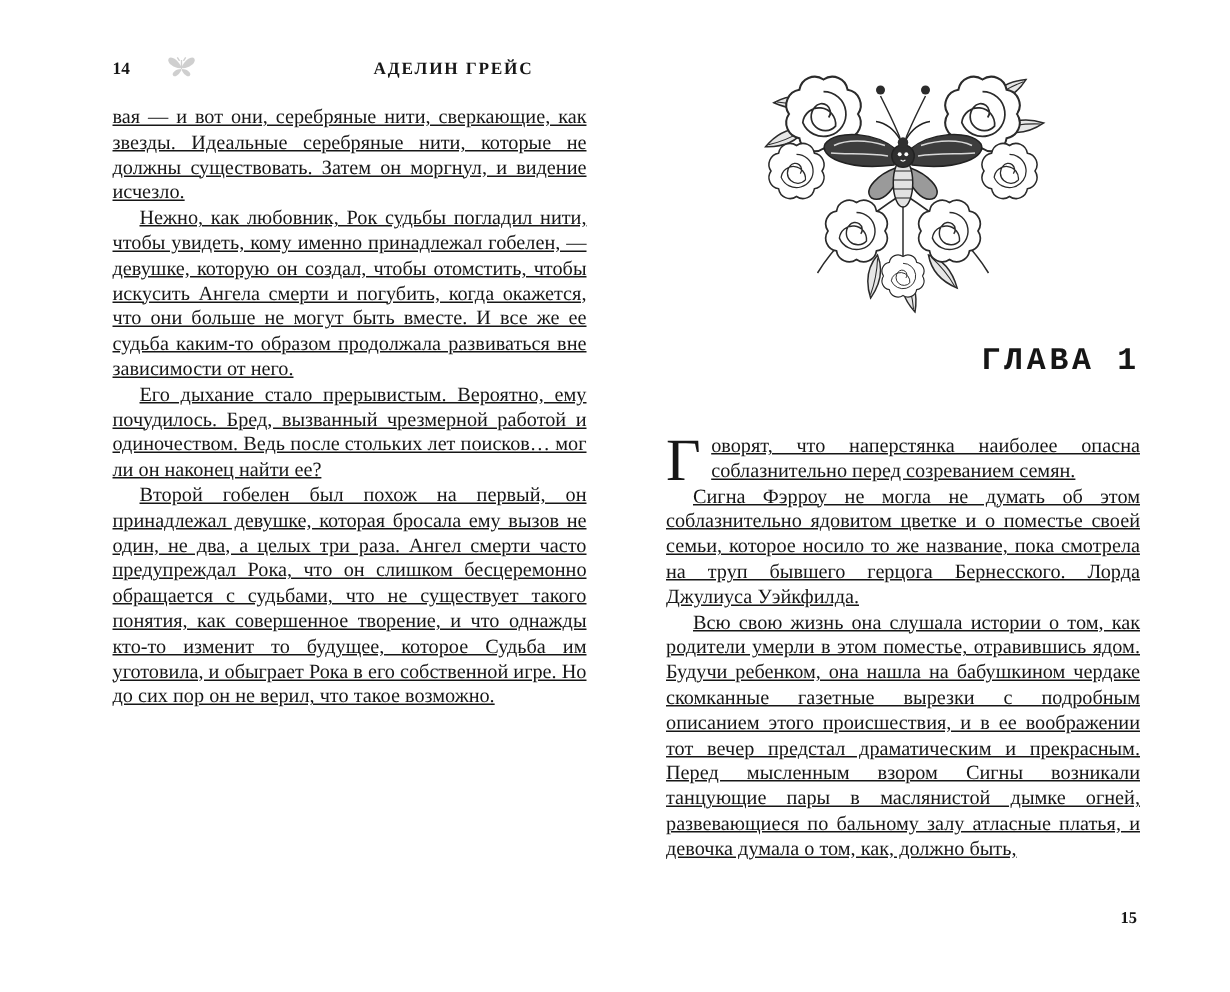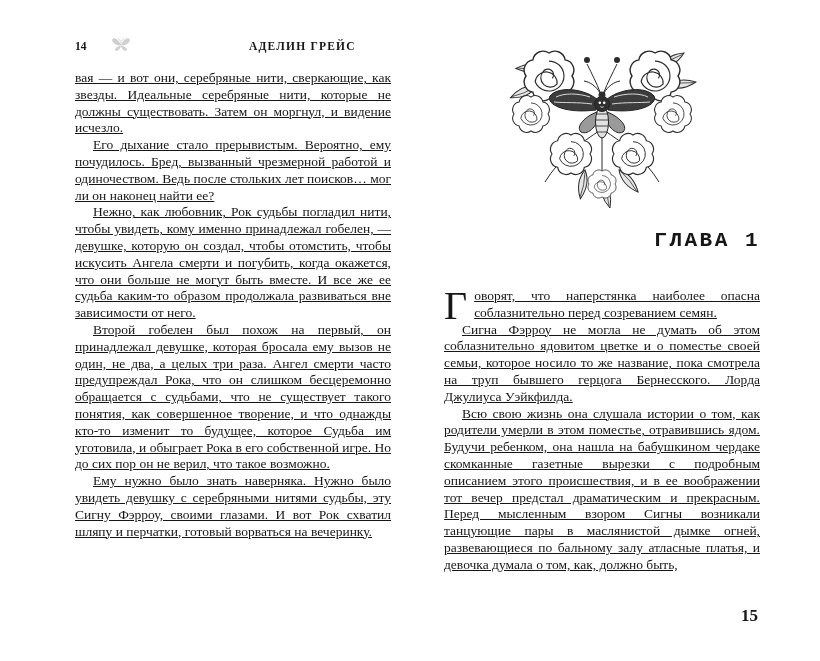--- a/index.html
+++ b/index.html
@@ -39,21 +39,21 @@
   .page-right .body-text{margin-top:36px;}
 
   .dropcap{
     float:left;
     font-size:40px;line-height:31px;
     padding:2px 7px 0 0;
     font-weight:500;
   }
   .folio-right{
     position:absolute;right:2px;top:606px;
-    font-size:17px;font-weight:bold;
+    font-size:11px;font-weight:bold;
   }
 </style>
 </head>
 <body>
 
 <div class="spread">
 
   <section class="page page-left">
     <header class="running-head">
       <span class="pagenum">14</span>
@@ -66,24 +66,23 @@
             <path d="M10.5,9 C14,9 17,12 15.5,13.5 C14,15 11,12 10,9.5 Z"></path>
           </g>
           <path d="M10,9 L10,3 M8.7,3.6 L7.2,1.2 M11.3,3.6 L12.8,1.2" stroke="#b0b0b0" stroke-width="0.9" fill="none"></path>
         </svg>
       </span>
       <span class="author">АДЕЛИН ГРЕЙС</span>
     </header>
 
     <div class="body-text">
       <p class="noindent">вая — и вот они, серебряные нити, сверкающие, как звезды. Идеальные серебряные нити, которые не должны существовать. Затем он моргнул, и видение исчезло.</p>
+      <p>Нежно, как любовник, Рок судьбы погладил нити, чтобы увидеть, кому именно принадлежал гобелен, — девушке, которую он создал, чтобы отомстить, чтобы искусить Ангела смерти и погубить, когда окажется, что они больше не могут быть вместе. И все же ее судьба каким-то образом продолжала развиваться вне зависимости от него.</p>
       <p>Его дыхание стало прерывистым. Вероятно, ему почудилось. Бред, вызванный чрезмерной работой и одиночеством. Ведь после стольких лет поисков… мог ли он наконец найти ее?</p>
-      <p>Нежно, как любовник, Рок судьбы погладил нити, чтобы увидеть, кому именно принадлежал гобелен, — девушке, которую он создал, чтобы отомстить, чтобы искусить Ангела смерти и погубить, когда окажется, что они больше не могут быть вместе. И все же ее судьба каким-то образом продолжала развиваться вне зависимости от него.</p>
       <p>Второй гобелен был похож на первый, он принадлежал девушке, которая бросала ему вызов не один, не два, а целых три раза. Ангел смерти часто предупреждал Рока, что он слишком бесцеремонно обращается с судьбами, что не существует такого понятия, как совершенное творение, и что однажды кто-то изменит то будущее, которое Судьба им уготовила, и обыграет Рока в его собственной игре. Но до сих пор он не верил, что такое возможно.</p>
-      <p>Ему нужно было знать наверняка. Нужно было увидеть девушку с серебряными нитями судьбы, эту Сигну Фэрроу, своими глазами. И вот Рок схватил шляпу и перчатки, готовый ворваться на вечеринку.</p>
     </div>
   </section>
 
   <section class="page page-right">
 
     <div class="illustration">
       <svg width="230" height="175" viewBox="0 0 230 175" aria-hidden="true">
         <defs>
           <g id="rose">
             <path d="M0,-20 A9,9 0 0 1 14,-14 A9,9 0 0 1 20,0 A9,9 0 0 1 14,14 A9,9 0 0 1 0,20 A9,9 0 0 1 -14,14 A9,9 0 0 1 -20,0 A9,9 0 0 1 -14,-14 A9,9 0 0 1 0,-20 Z" fill="#ffffff" stroke="#2b2b2b" stroke-width="1.2"></path>

